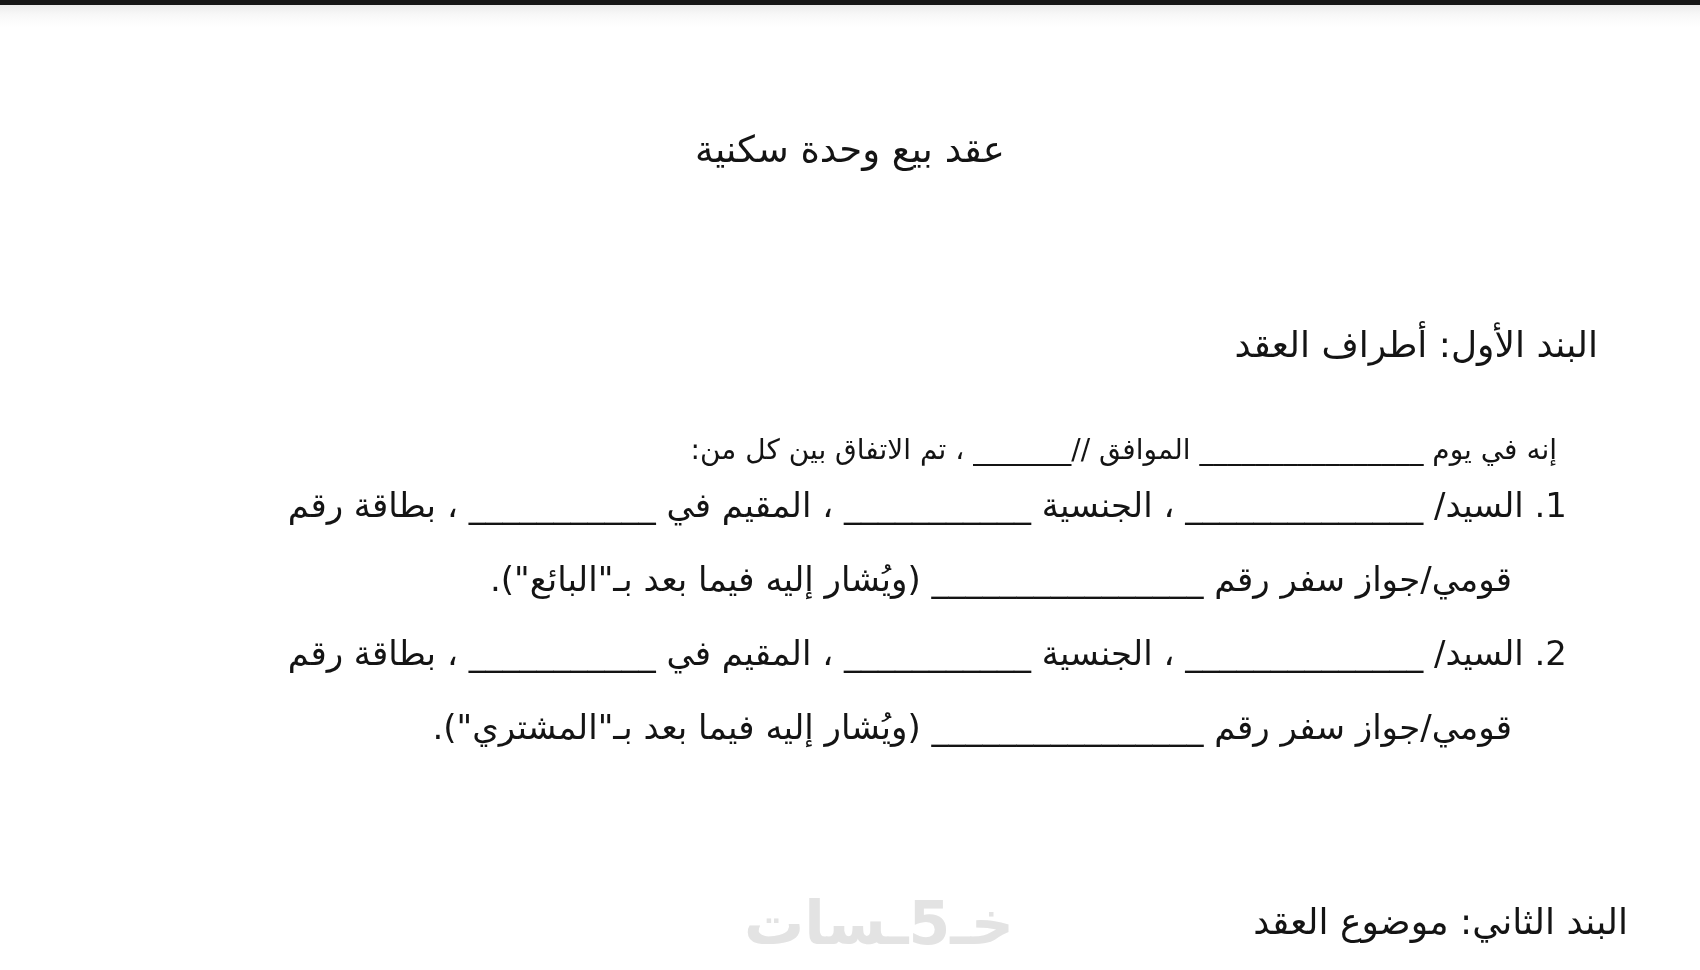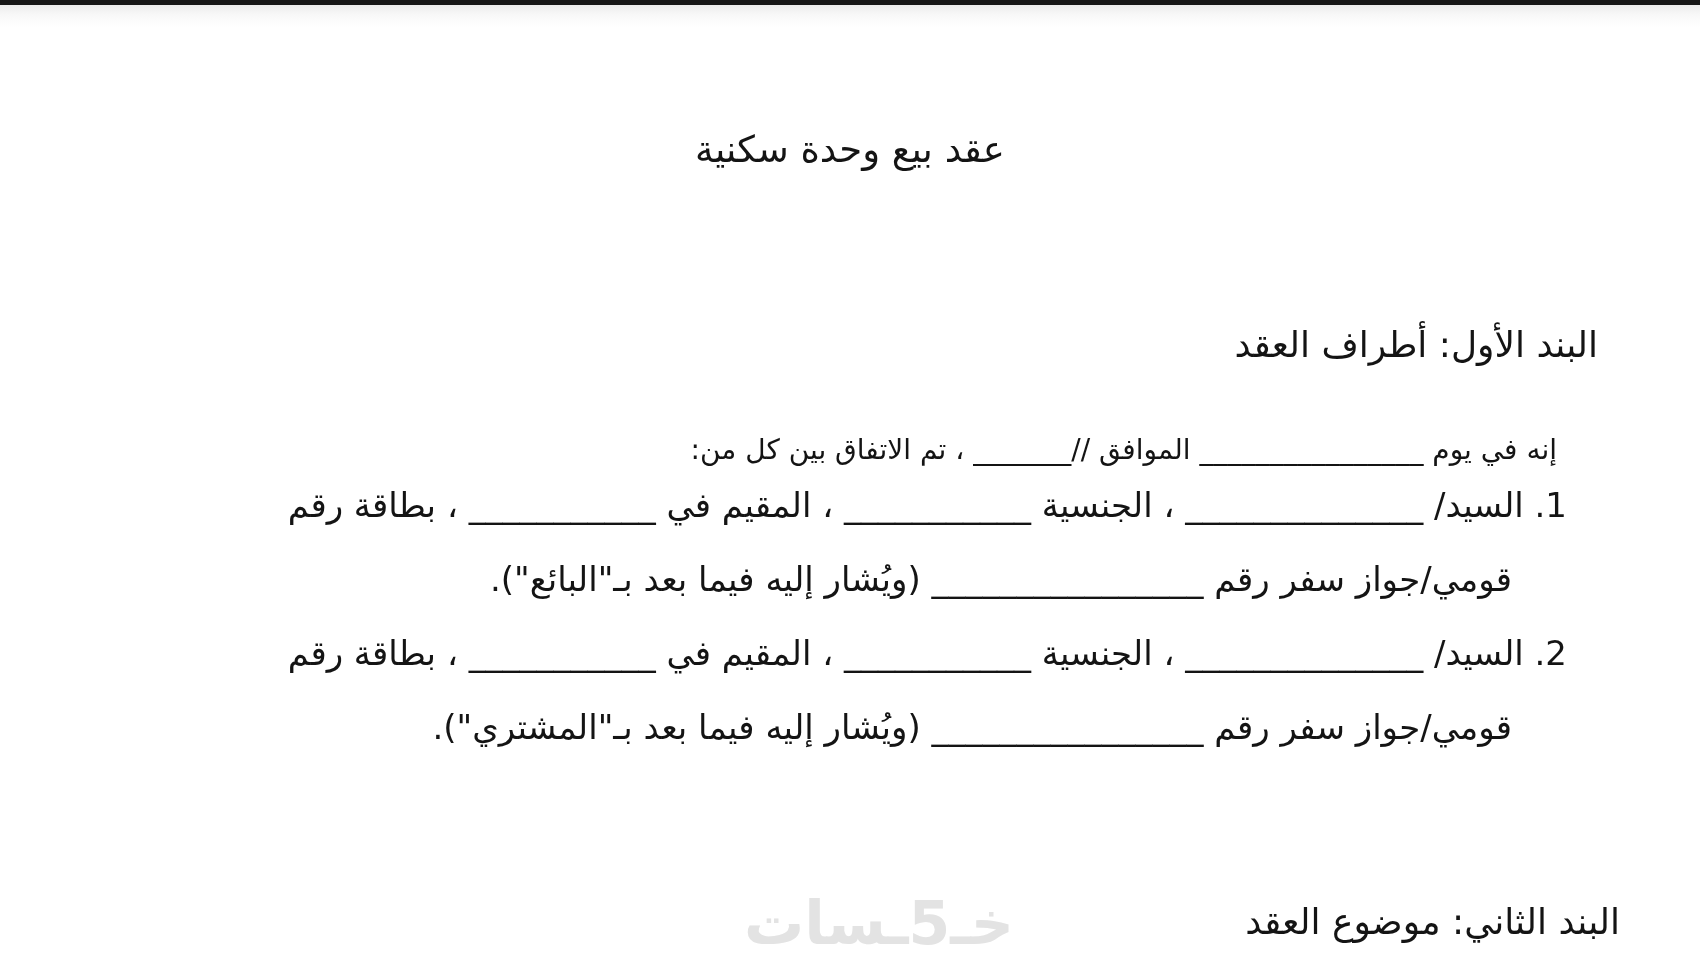--- a/index.html
+++ b/index.html
@@ -41,21 +41,21 @@
     font-weight: normal;
   }
   .heading {
     position: absolute;
     margin: 0;
     font-size: 36px;
     font-weight: normal;
     white-space: nowrap;
   }
   .heading-1 { top: 324px; right: 102px; margin-left: 8px; }
-  .heading-2 { top: 901px; right: 80px; }
+  .heading-2 { top: 901px; right: 72px; }
   .intro {
     position: absolute;
     top: 417px;
     right: 127px;
     margin: 16px;
     font-size: 28px;
     white-space: nowrap;
   }
   .parties {
     position: absolute;

